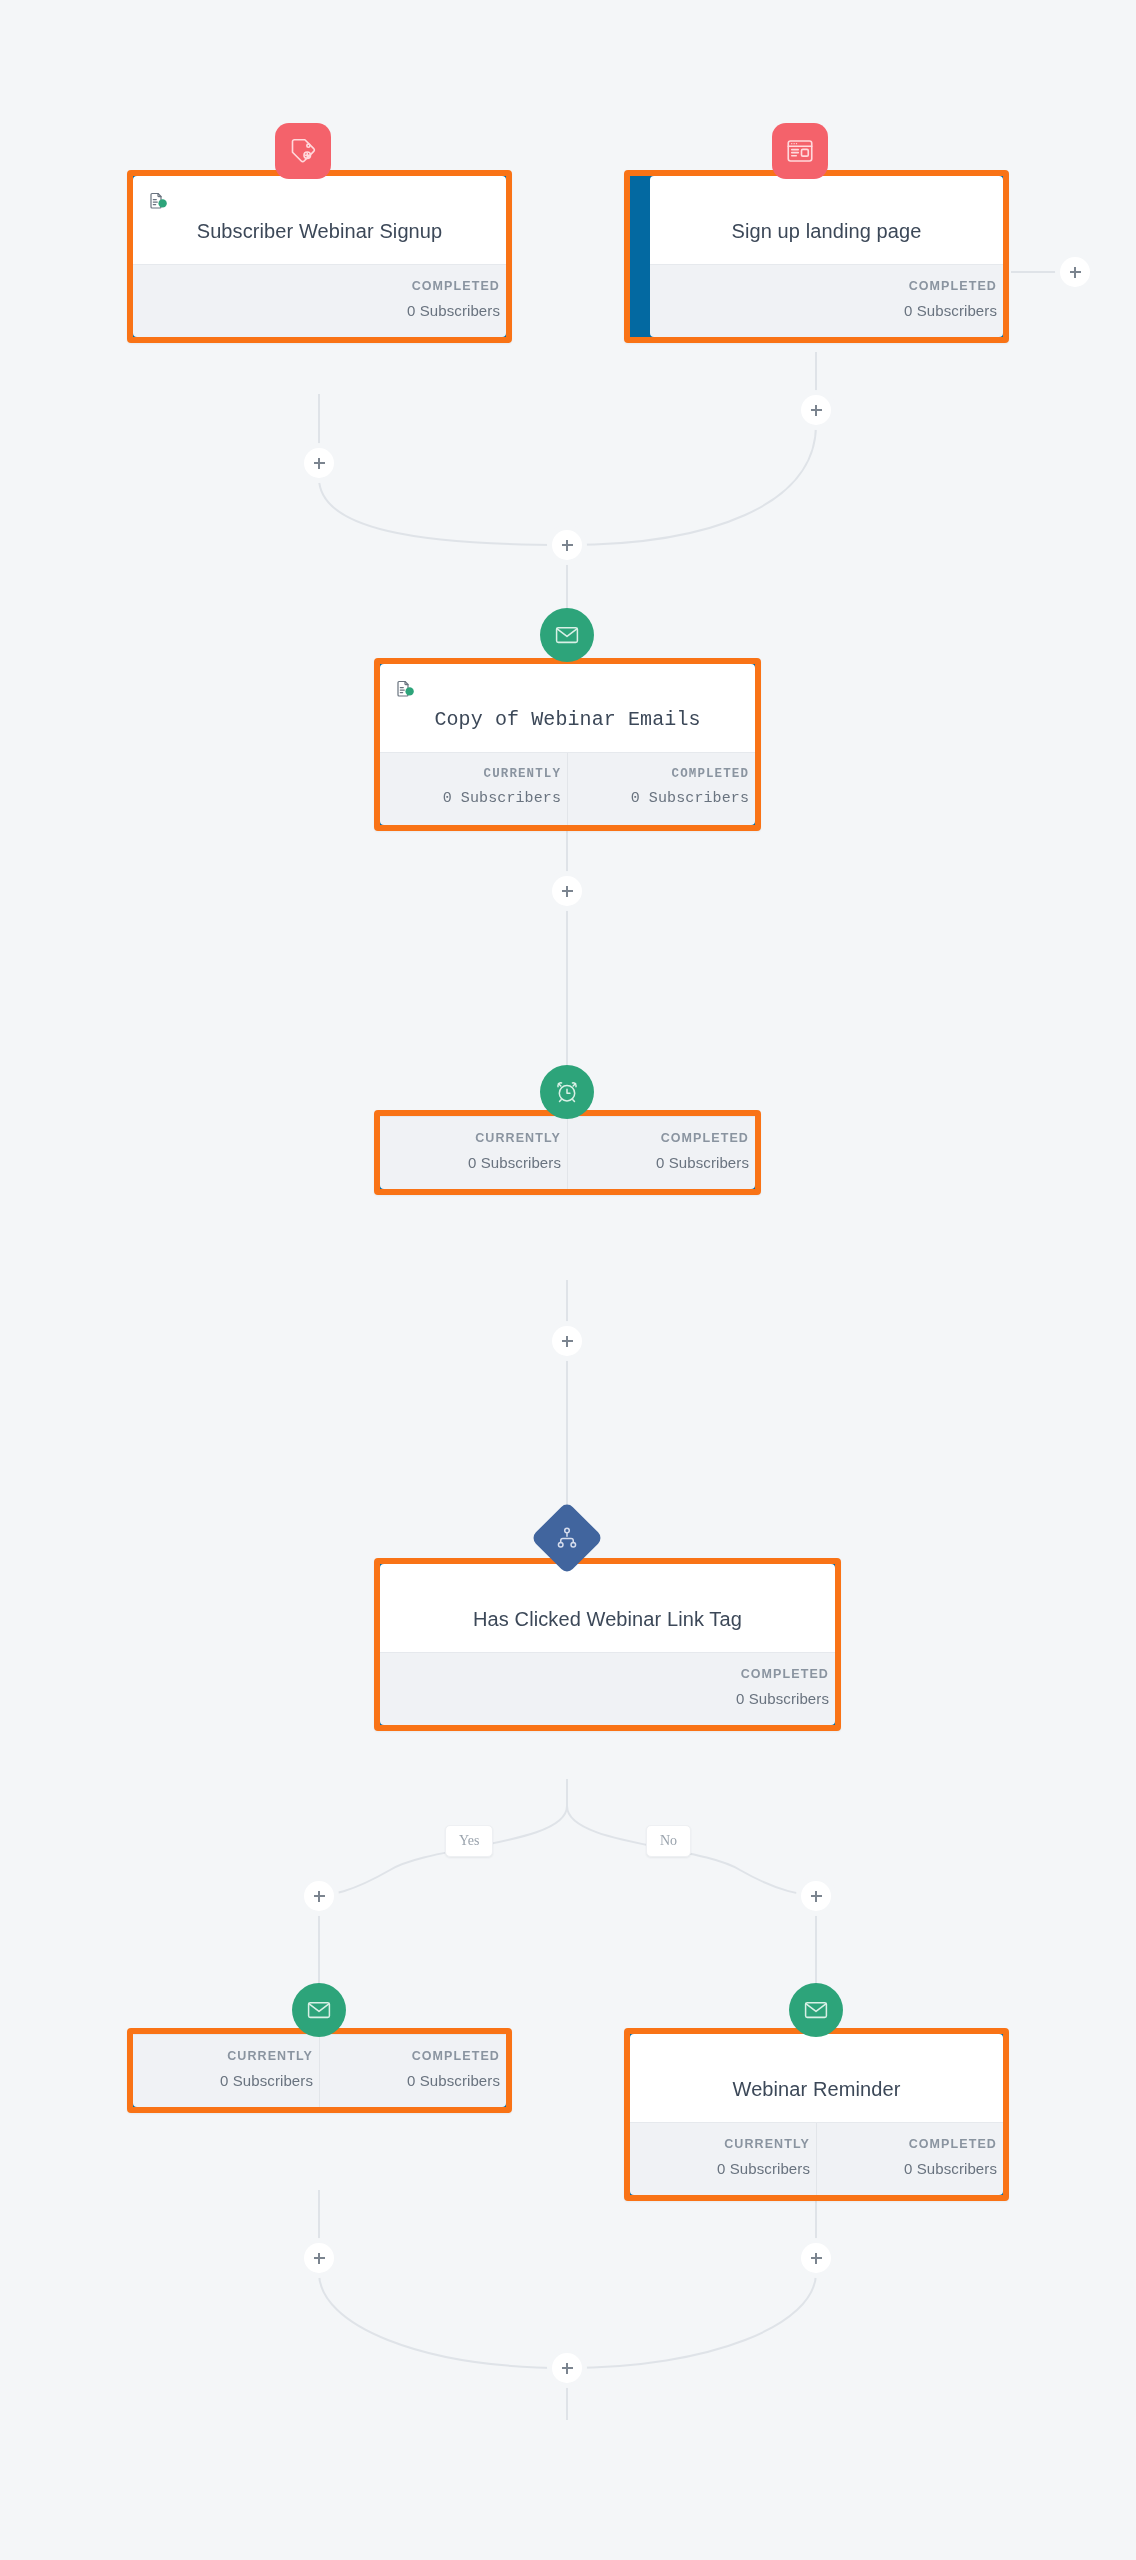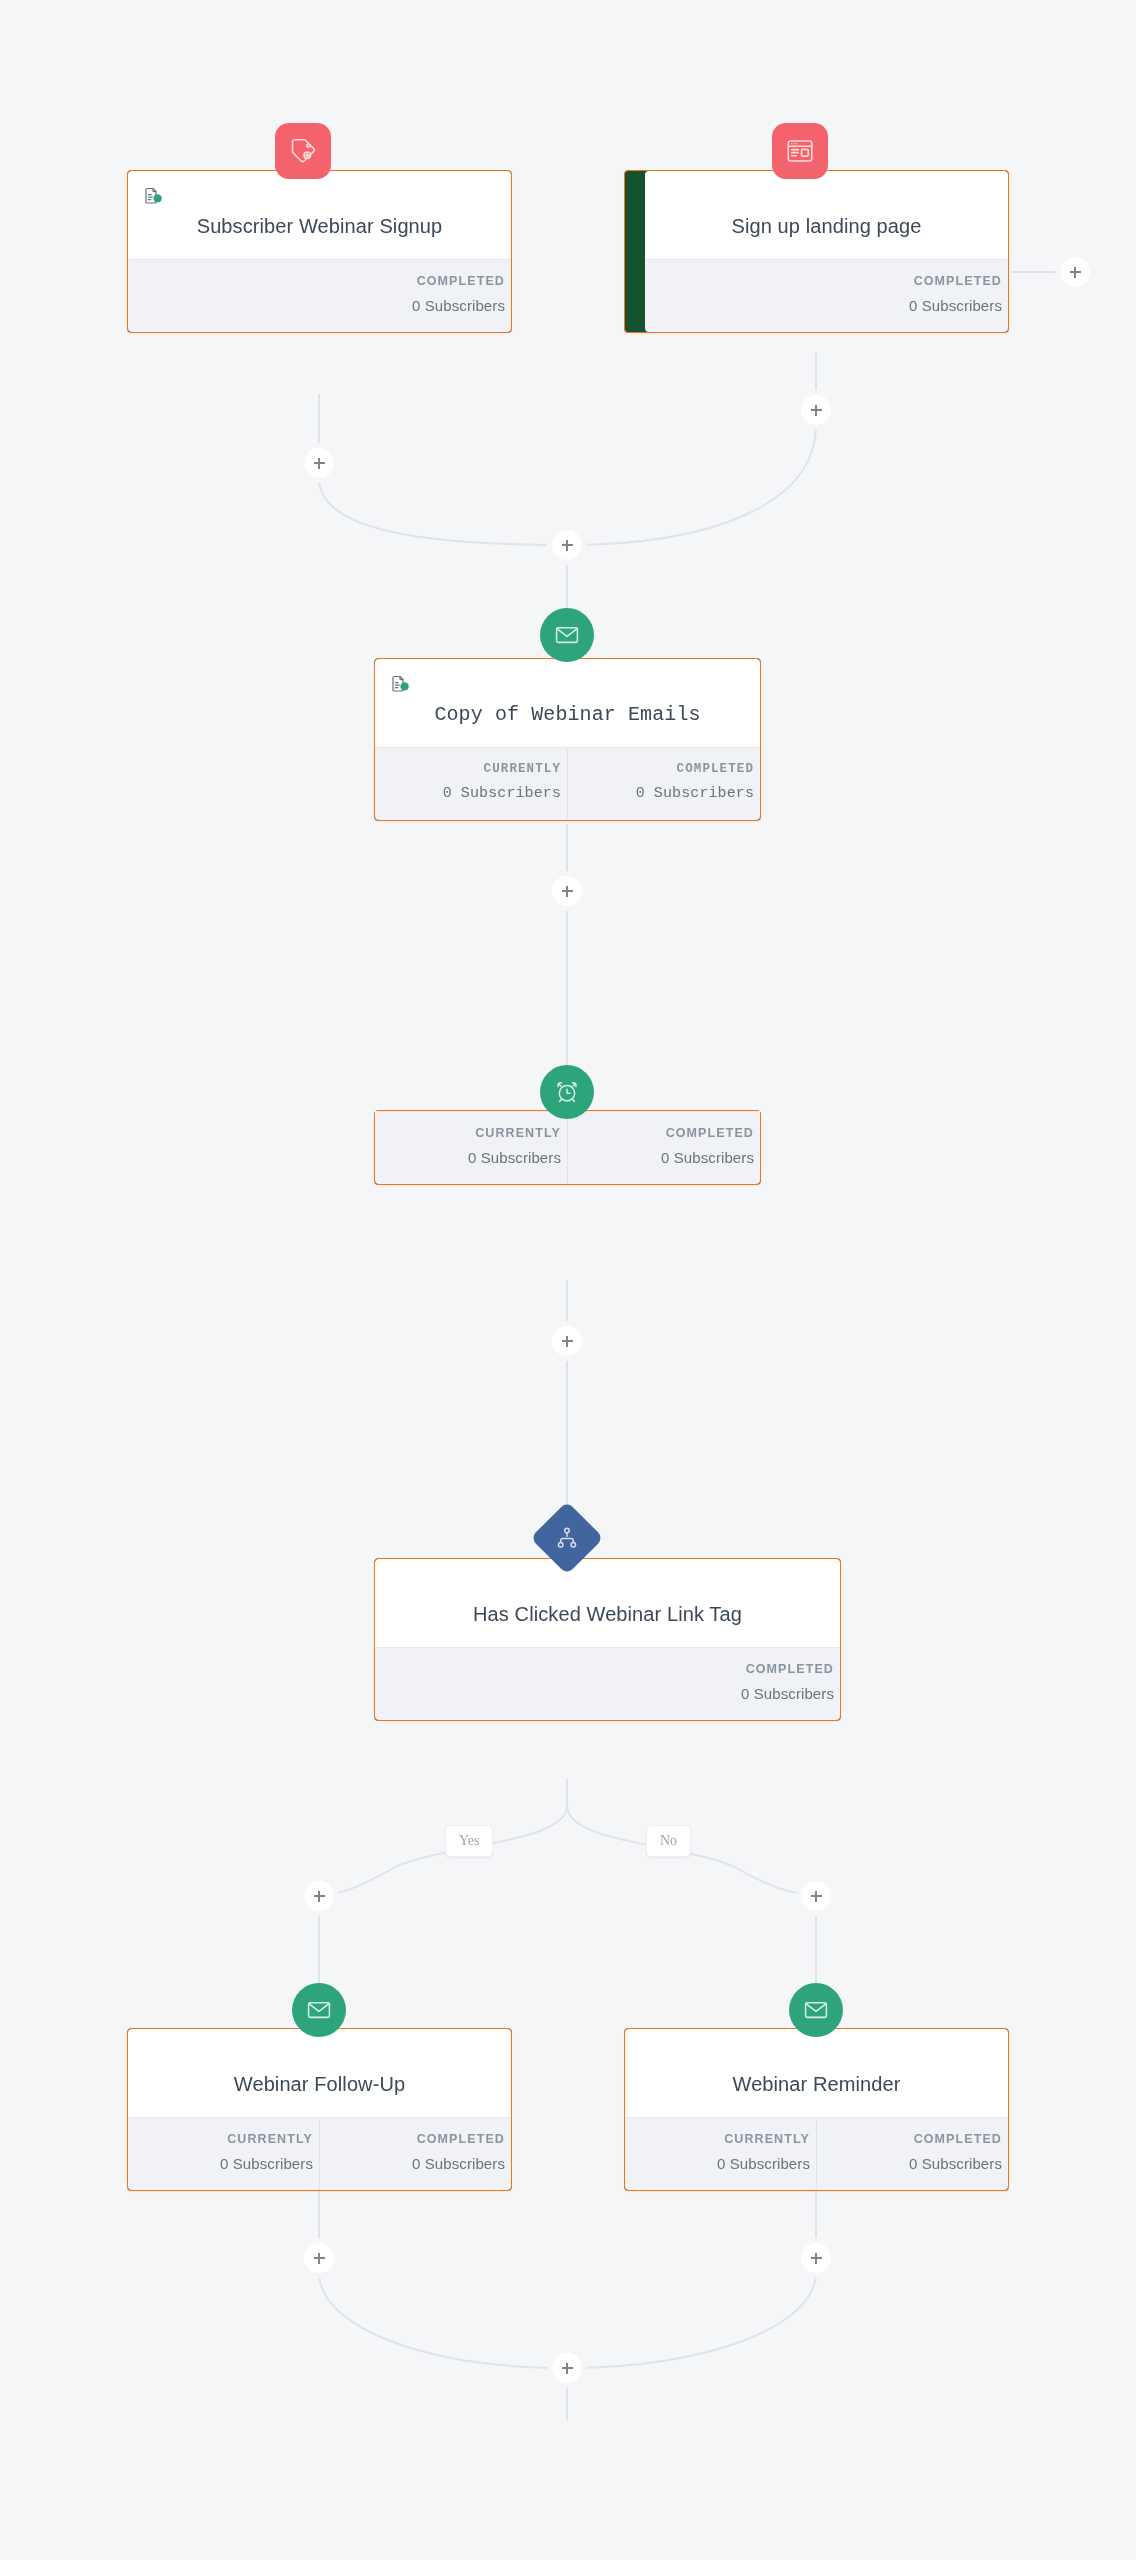--- a/index.html
+++ b/index.html
@@ -31,22 +31,22 @@
   #wires path, #wires line {
     fill: none;
     stroke: #dfe3e8;
     stroke-width: 2;
   }
 
   
   .node {
     position: absolute;
     z-index: 3;
-    background: #14532d;
-    border: 1px solid #f97316;
+    background: #0369a1;
+    border: 6px solid #f97316;
     border-radius: 4px;
     box-shadow: 0 1px 2px rgba(27,39,51,.05);
   }
   .node-body {
     position: relative;
     background: #ffffff;
     border-radius: 4px 4px 0 0;
     padding: 40px 16px 18px;
     min-height: 88px;
     display: flex;
@@ -364,23 +364,20 @@
   <div class="plus" style="left:801px; top:1881px;"></div>
 
   <div class="badge circ" style="left:292px; top:1983px;">
     <svg width="26" height="26" viewBox="0 0 24 24" fill="none" stroke="#d9f0e6" stroke-width="1.4" stroke-linecap="round" stroke-linejoin="round">
       <rect x="2.4" y="5.2" width="19.2" height="13.6" rx="1.6"></rect>
       <path d="M2.9 6.3 12 13.3l9.1-7"></path>
     </svg>
   </div>
 
   <div class="node" id="node-6" style="left:127px; top:2028px; width:385px;">
-    <div class="node-body">
-      <div class="node-title">Webinar Follow-Up</div>
-    </div>
     <div class="node-foot">
       <div class="stat">
         <div class="stat-label">CURRENTLY</div>
         <div class="stat-value">0 Subscribers</div>
       </div>
       <div class="stat">
         <div class="stat-label">COMPLETED</div>
         <div class="stat-value">0 Subscribers</div>
       </div>
     </div>

